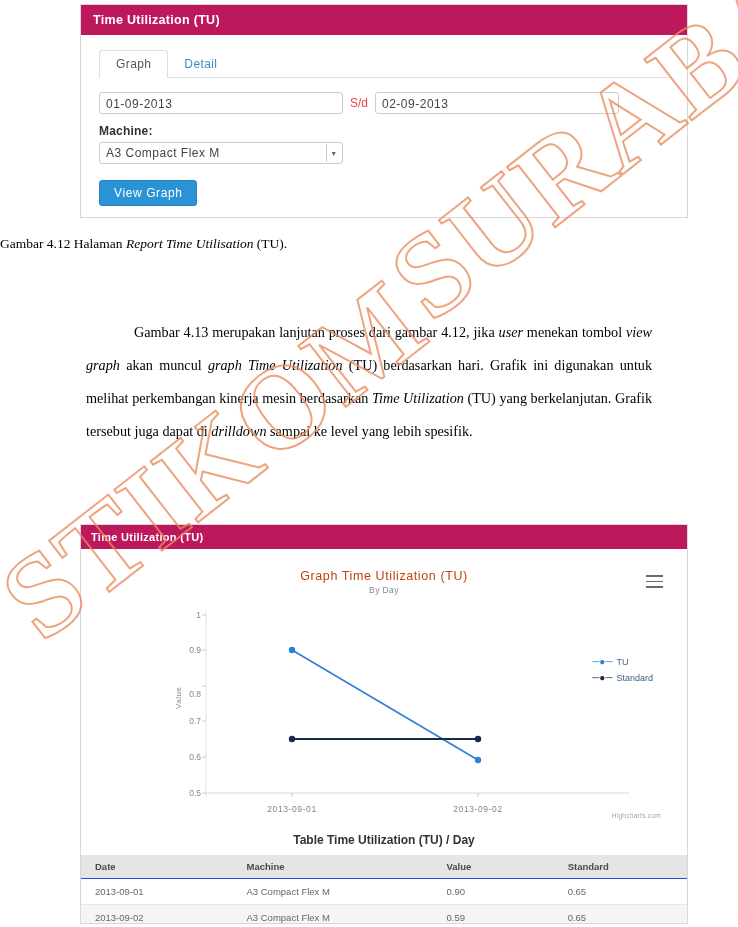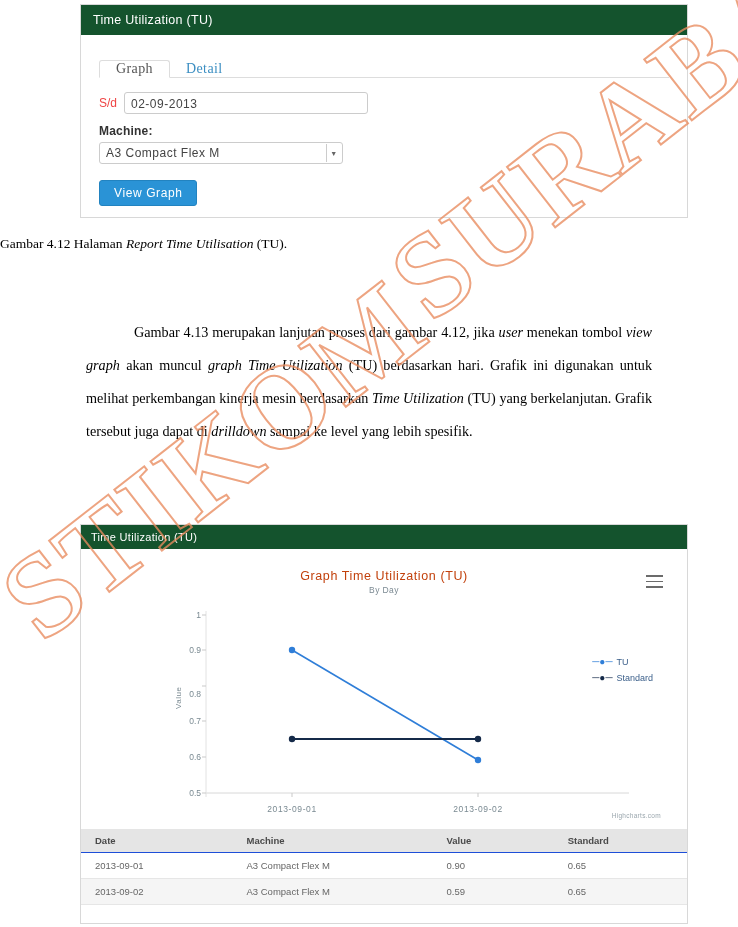--- a/index.html
+++ b/index.html
@@ -47,24 +47,24 @@
   }
 
   
   .panel {
     position: absolute;
     border: 1px solid #d8d8d8;
     background: #ffffff;
     box-sizing: border-box;
   }
   .panel-head {
-    background: #14532d;
+    background: #be185d;
     color: #ffffff;
     font-family: "Liberation Sans", sans-serif;
-    font-weight: normal;
+    font-weight: bold;
     font-size: 12.5px;
     padding: 8px 12px;
     letter-spacing: .3px;
   }
   .panel-head.sm {
     font-size: 11px;
     padding: 6px 10px;
   }
 
   #fig-form {
@@ -75,23 +75,23 @@
     padding: 14px 18px 16px 18px;
   }
   .tabs {
     display: flex;
     align-items: flex-end;
     border-bottom: 1px solid #dddddd;
     height: 28px;
     margin-bottom: 14px;
   }
   .tab {
-    font-family: Liberation Serif, serif;
-    font-size: 14px;
-    padding: 0 16px;
+    font-family: Liberation Sans, sans-serif;
+    font-size: 12px;
+    padding: 6px 16px;
     color: #555555;
     letter-spacing: .4px;
   }
   .tab.active {
     border: 1px solid #dddddd;
     border-bottom: 1px solid #ffffff;
     background: #ffffff;
     margin-bottom: -1px;
     border-radius: 3px 3px 0 0;
   }
@@ -325,20 +325,21 @@
 <div class="panel" id="fig-form">
   <div class="panel-head">Time Utilization (TU)</div>
   <div class="form-body">
 
     <div class="tabs">
       <div class="tab active">Graph</div>
       <div class="tab link">Detail</div>
     </div>
 
     <div class="row-inline">
+      <div class="txtbox" style="width:244px;">01-09-2013</div>
       <div class="sd-label">S/d</div>
       <div class="txtbox" style="width:244px;">02-09-2013</div>
     </div>
 
     <div class="field-label">Machine:</div>
     <div class="selectbox">
       <span>A3 Compact Flex M</span>
       <span class="arrow">▼</span>
     </div>
 
@@ -409,20 +410,21 @@
       </div>
       <div class="legend-row">
         <span class="lg-mark" style="color:#152a49;">─●─</span>
         <span>Standard</span>
       </div>
     </div>
 
     <div class="credit">Highcharts.com</div>
   </div>
 
+  <div class="table-title">Table Time Utilization (TU) / Day</div>
 
   <table class="tbl">
     <thead>
       <tr>
         <th style="width:25%;">Date</th>
         <th style="width:33%;">Machine</th>
         <th style="width:20%;">Value</th>
         <th style="width:22%;">Standard</th>
       </tr>
     </thead>

